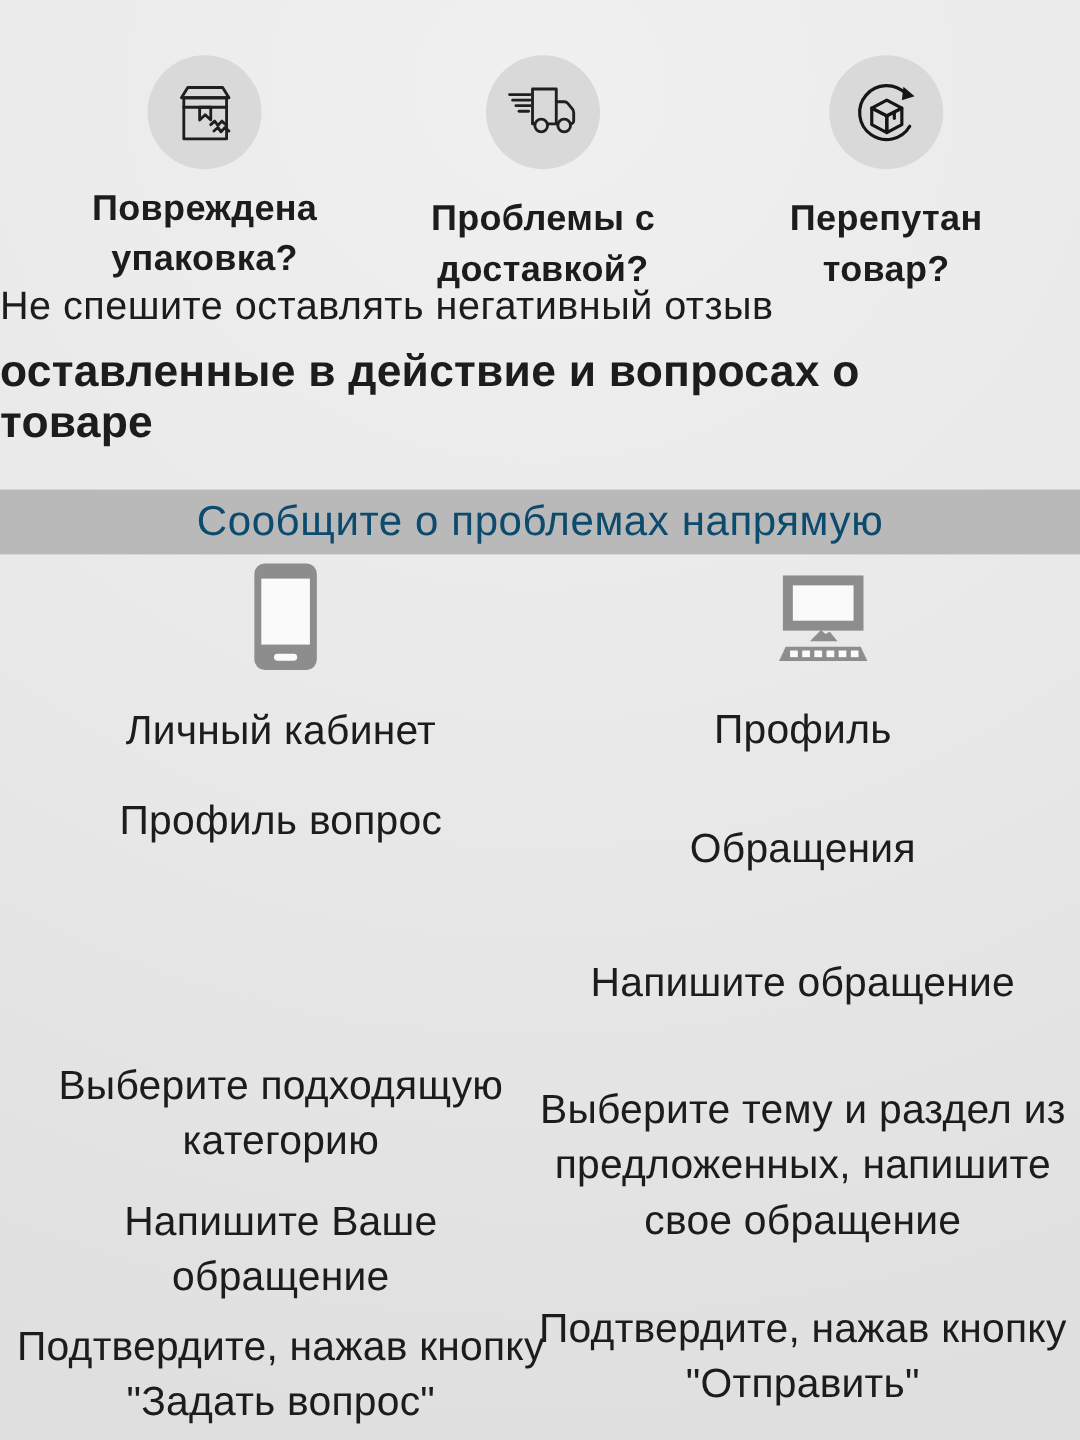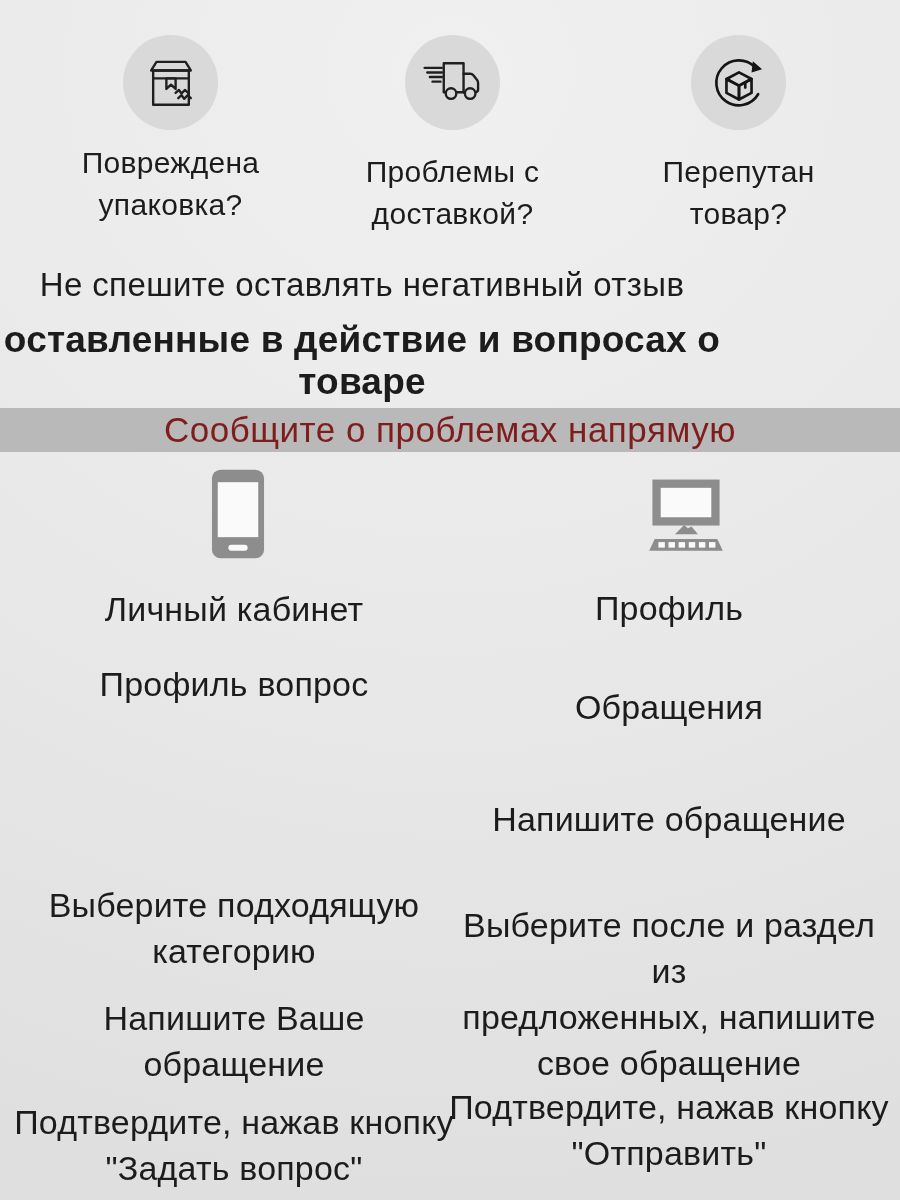--- a/index.html
+++ b/index.html
@@ -7,45 +7,45 @@
     width:900px;height:1200px;
     font-family:"Liberation Sans",sans-serif;
     color:#1c1c1c;
     -webkit-font-smoothing:antialiased;
   }
   .canvas{
     position:relative;width:900px;height:1200px;overflow:hidden;
     background:radial-gradient(140% 95% at 50% 6%, #f1f0f0 0%, #e9e8e8 55%, #e0dfdf 100%);
   }
   
-  .problems-row{position:absolute;top:35px;left:0;width:753px;height:200px;}
+  .problems-row{position:absolute;top:46px;left:0;width:753px;height:200px;font-weight:bold;}
   .problem{position:absolute;top:0;display:flex;flex-direction:column;align-items:center;width:285px;}
   .problem.p0{left:28px;}
   .problem.p1{left:310px;}
   .problem.p2{left:596px;}
   .icon-circle{
     width:95px;height:95px;border-radius:50%;
     background:#d9d9d9;
     display:flex;align-items:center;justify-content:center;
   }
   .icon-circle svg{width:66px;height:66px;}
   .problem-label{
     margin-top:12px;max-width:250px;
     font-size:30px;line-height:42px;text-align:center;letter-spacing:.3px;
   }
   .problem.p1 .problem-label,.problem.p2 .problem-label{margin-top:21px;}
   
-  .headline{position:absolute;top:266px;left:0;width:724px;text-align:center;}
+  .headline{position:absolute;top:236px;left:0;width:724px;}
   .headline-line1{font-size:33px;font-weight:400;letter-spacing:.4px;margin-bottom:15px;}
   .headline-line2{font-size:37px;font-weight:700;letter-spacing:.2px;margin-bottom:15px;}
   .headline-line3{font-size:37px;font-weight:700;letter-spacing:.2px;}
   
   .banner{
-    position:absolute;top:408px;left:0;width:900px;height:44px;
-    background:#b9b9b9;color:#7f1d1d;
+    position:absolute;top:408px;left:0;width:900px;height:54px;
+    background:#b9b9b9;color:#0c4a6e;
     display:flex;align-items:center;justify-content:center;
     font-size:35px;letter-spacing:.5px;
   }
   
   .device-icon{position:absolute;}
   .device-icon.phone{left:211px;top:468px;width:54px;height:92px;}
   .device-icon.computer{left:640px;top:474px;width:92px;height:81px;}
   .device-icon svg{width:100%;height:100%;display:block;}
   .step{
     position:absolute;text-align:center;
@@ -152,19 +152,19 @@
         <rect x="42" y="70.5" width="7" height="6"></rect>
         <rect x="53" y="70.5" width="7" height="6"></rect>
         <rect x="64" y="70.5" width="7" height="6"></rect>
         <rect x="75" y="70.5" width="7" height="6"></rect>
       </g>
     </svg>
   </div>
   <div class="step col-r r0">Профиль</div>
   <div class="step col-r r1">Обращения</div>
   <div class="step col-r r2">Напишите обращение</div>
-  <div class="step col-r r3">Выберите после и раздел из
+  <div class="step col-r r3">Выберите тему и раздел из
 предложенных, напишите
 свое обращение</div>
   <div class="step col-r r4">Подтвердите, нажав кнопку
 "Отправить"</div>
 
 </div>
 
 </body></html>

